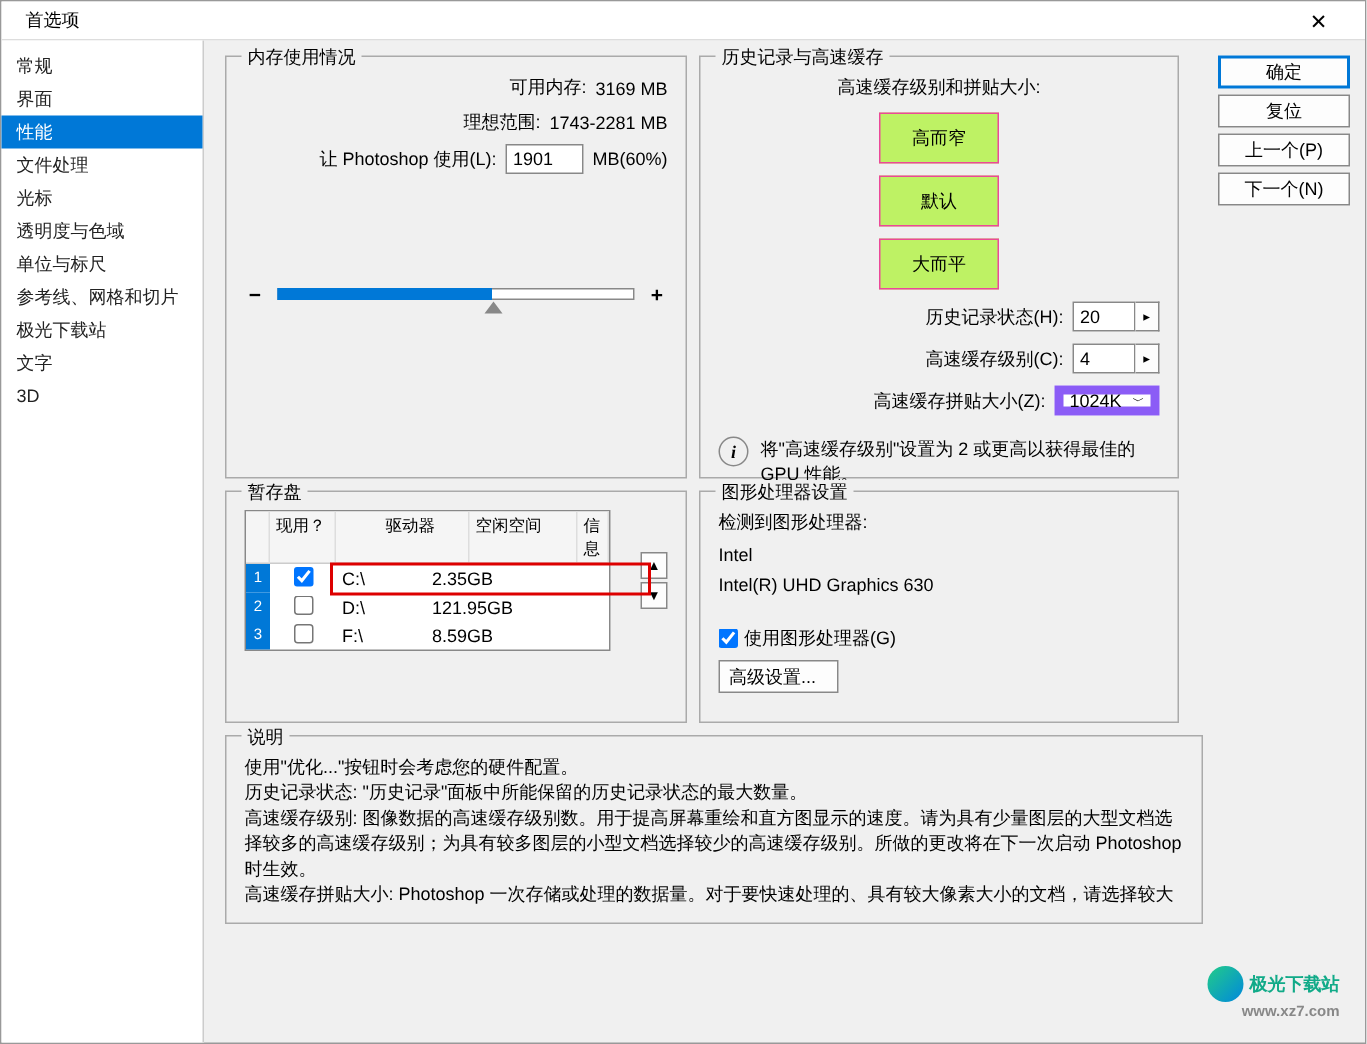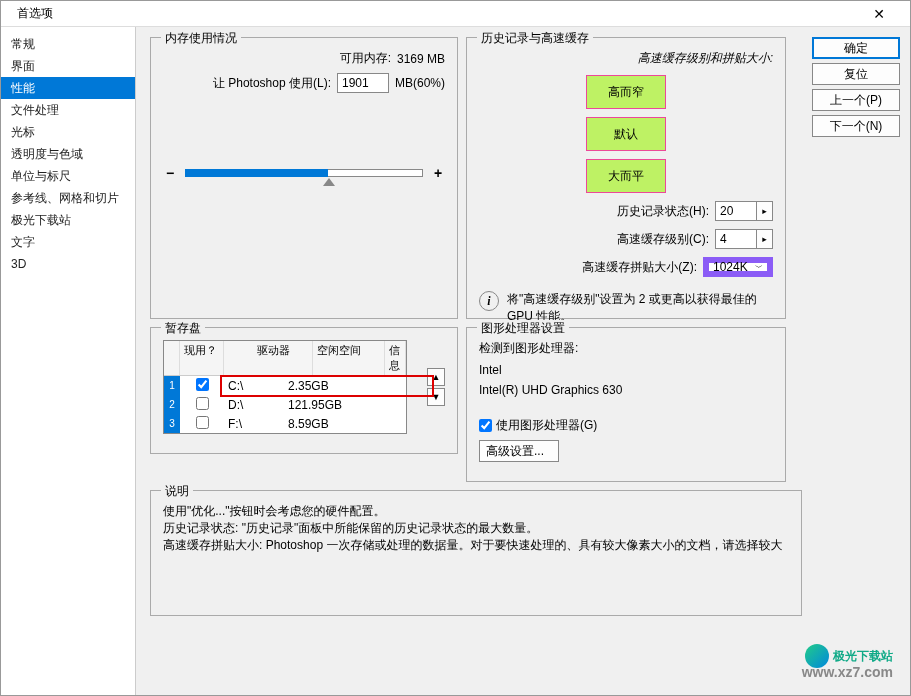--- a/index.html
+++ b/index.html
@@ -19,39 +19,39 @@
 .content { flex: 1; padding: 10px 10px 10px 14px; display: flex; flex-direction: column; gap: 8px; }
 
 .row-top { display: flex; gap: 8px; }
 .row-mid { display: flex; gap: 8px; }
 
 .fieldset { border: 1px solid #aaa; padding: 12px 12px 14px 12px; position: relative; }
 .fieldset > .legend { position: absolute; top: -8px; left: 10px; background: #f0f0f0; padding: 0 4px; font-size: 12px; }
 
 .mem-box { width: 308px; height: 282px; }
 .hist-box { width: 320px; height: 282px; }
-.scratch-box { width: 308px; height: 127px; }
+.scratch-box { width: 308px; height: 155px; }
 .gpu-box { width: 320px; height: 155px; }
 .desc-box { width: 100%; height: 126px; }
 
 .kv { display: flex; align-items: center; margin-bottom: 6px; justify-content: flex-end; gap: 6px; }
 .kv .lbl { text-align: right; }
 .kv input[type="text"] { width: 52px; height: 20px; border: 1px solid #888; padding: 0 4px; background: #fff; }
 .kv .unit { }
 
 .slider-row { display: flex; align-items: center; gap: 8px; margin-top: 72px; }
 .slider-row .minus, .slider-row .plus { width: 14px; text-align: center; font-size: 14px; font-weight: bold; }
 .slider { flex: 1; height: 16px; position: relative; }
 .slider .track { position: absolute; top: 4px; height: 8px; width: 100%; background: #fff; border: 1px solid #888; }
 .slider .fill { position: absolute; top: 4px; height: 8px; background: #0078d7; border: 1px solid #0078d7; width: 60%; }
 .slider .thumb { position: absolute; top: 13px; left: 58%; width: 0; height: 0; border-left: 6px solid transparent; border-right: 6px solid transparent; border-bottom: 8px solid #888; }
 
 .hist-inner { display: flex; flex-direction: column; gap: 8px; }
 .hist-title { text-align: center; }
-.hist-sub { text-align: right; font-style: italic; }
+.hist-sub { text-align: center; }
 .hist-btn { width: 80px; height: 34px; margin: 0 auto; background: #bef264; border: 1px solid #ec4899; display: block; }
 .hist-row { display: flex; align-items: center; gap: 6px; justify-content: flex-end; }
 .hist-row .lbl { }
 .spinner { display: flex; }
 .spinner input { width: 42px; height: 20px; border: 1px solid #888; padding: 0 4px; }
 .spinner .btn { width: 16px; height: 20px; border: 1px solid #888; border-left: none; background: #fdfdfd; font-size: 9px; text-align: center; line-height: 18px; }
 .dropdown { width: 70px; height: 20px; border: 6px solid #8b5cf6; background: #fff; display: flex; align-items: center; justify-content: space-between; padding: 0 4px; }
 .dropdown .arrow { font-size: 8px; }
 .info-row { display: flex; gap: 8px; align-items: flex-start; margin-top: 6px; }
 .info-icon { width: 20px; height: 20px; border: 1px solid #888; border-radius: 50%; display: flex; align-items: center; justify-content: center; font-style: italic; font-weight: bold; font-family: serif; }
@@ -83,21 +83,21 @@
 .adv-btn { width: 80px; height: 22px; background: #fdfdfd; border: 1px solid #888; text-align: left; padding: 0 6px; }
 
 .desc-text { line-height: 17px; font-size: 12px; }
 
 .right-btns { width: 98px; padding: 10px 10px 0 0; display: flex; flex-direction: column; gap: 4px; }
 .right-btns button { height: 22px; background: #fdfdfd; border: 1px solid #888; }
 .right-btns button.primary { border: 2px solid #0078d7; }
 
 .watermark { position: absolute; right: 18px; bottom: 28px; color: #1a8; font-size: 16px; font-weight: bold; display: flex; align-items: center; gap: 4px; }
 .watermark .logo { width: 24px; height: 24px; border-radius: 50%; background: linear-gradient(135deg, #2c8, #08d); }
-.watermark .sub { font-size: 14px; color: #888; position: absolute; right: 0; bottom: -12px; }
+.watermark .sub { font-size: 10px; color: #888; position: absolute; right: 0; bottom: -12px; }
 </style>
 </head>
 <body>
 
 <div class="window">
   <div class="titlebar">
     <span>首选项</span>
     <span class="close">✕</span>
   </div>
   <div class="main">
@@ -116,20 +116,24 @@
     </div>
 
     <div class="content">
       <div class="row-top">
 
         <div class="fieldset mem-box">
           <div class="legend">内存使用情况</div>
           <div class="kv">
             <span class="lbl">可用内存:</span>
             <span>3169 MB</span>
+          </div>
+          <div class="kv">
+            <span class="lbl">理想范围:</span>
+            <span>1743-2281 MB</span>
           </div>
           <div class="kv">
             <span class="lbl">让 Photoshop 使用(L):</span>
             <input type="text" value="1901" style="">
             <span class="unit">MB(60%)</span>
           </div>
           <div class="slider-row">
             <span class="minus">−</span>
             <div class="slider">
               <div class="track"></div>
@@ -234,20 +238,21 @@
             <button class="adv-btn">高级设置...</button>
           </div>
         </div>
       </div>
 
       <div class="fieldset desc-box">
         <div class="legend">说明</div>
         <div class="desc-text">
           <div>使用"优化..."按钮时会考虑您的硬件配置。</div>
           <div>历史记录状态: "历史记录"面板中所能保留的历史记录状态的最大数量。</div>
+          <div>高速缓存级别: 图像数据的高速缓存级别数。用于提高屏幕重绘和直方图显示的速度。请为具有少量图层的大型文档选择较多的高速缓存级别；为具有较多图层的小型文档选择较少的高速缓存级别。所做的更改将在下一次启动 Photoshop 时生效。</div>
           <div>高速缓存拼贴大小: Photoshop 一次存储或处理的数据量。对于要快速处理的、具有较大像素大小的文档，请选择较大</div>
         </div>
       </div>
     </div>
 
     <div class="right-btns">
       <button class="primary">确定</button>
       <button>复位</button>
       <button>上一个(P)</button>
       <button>下一个(N)</button>

